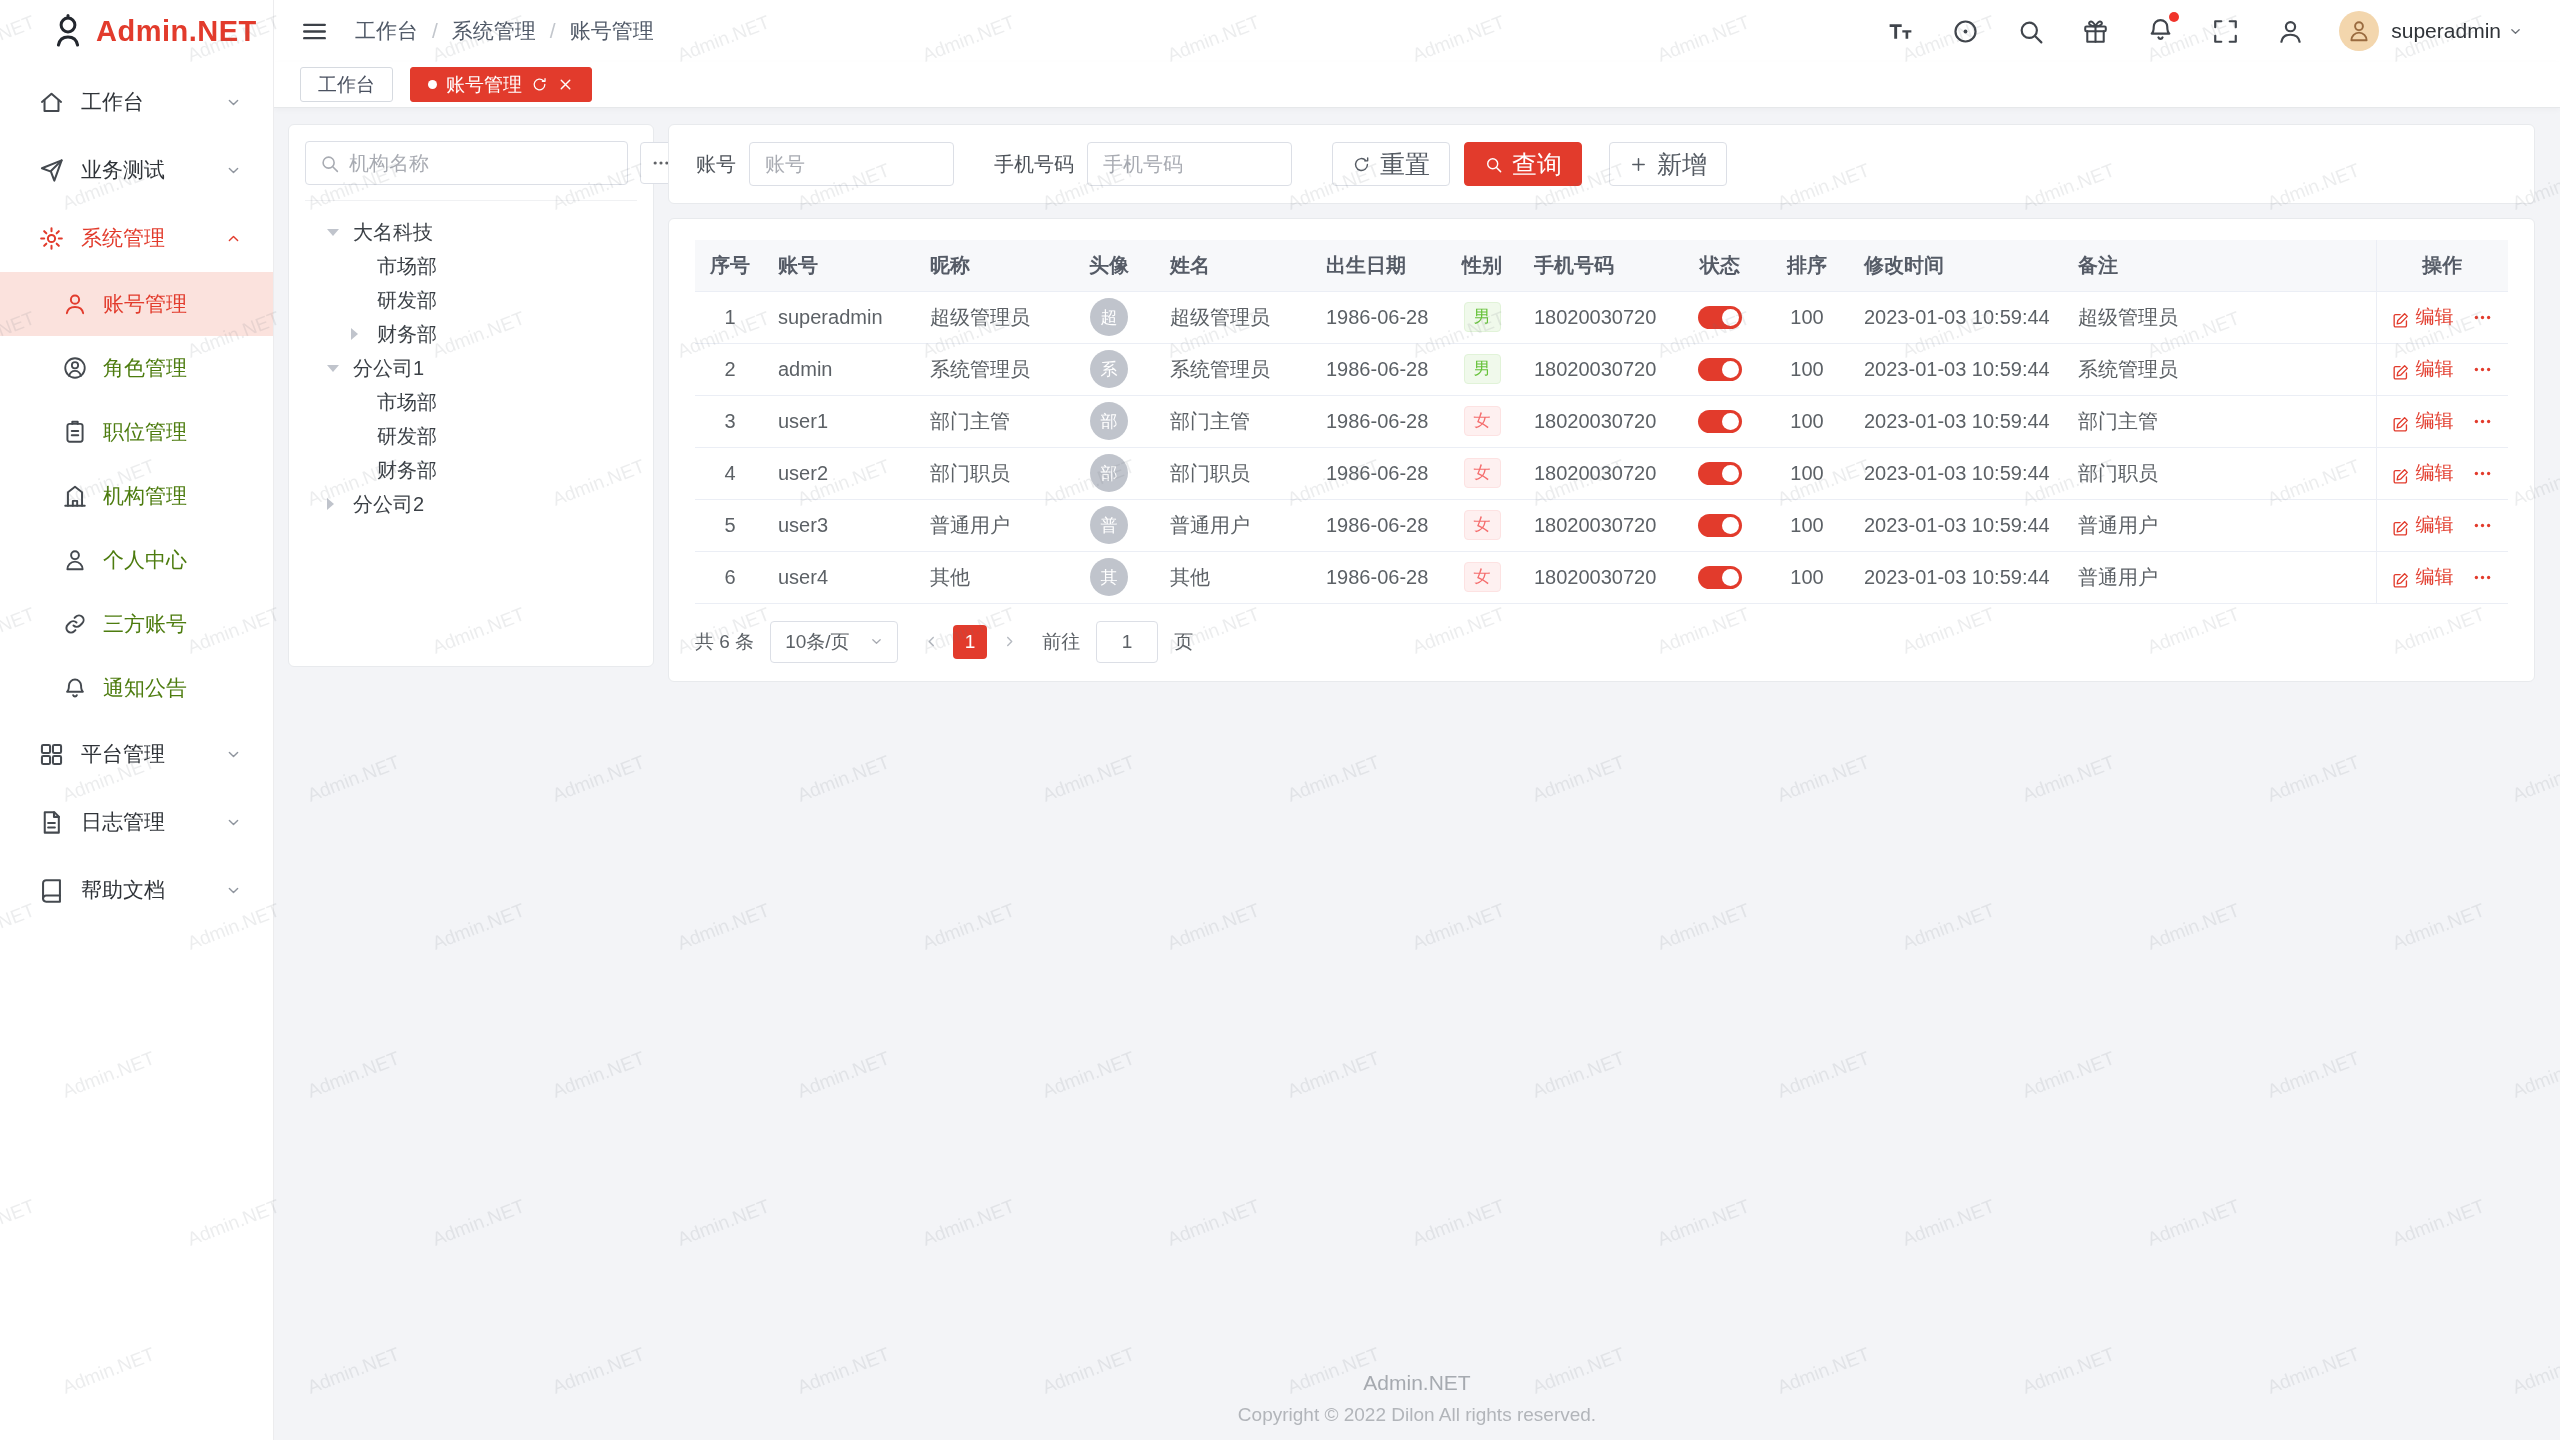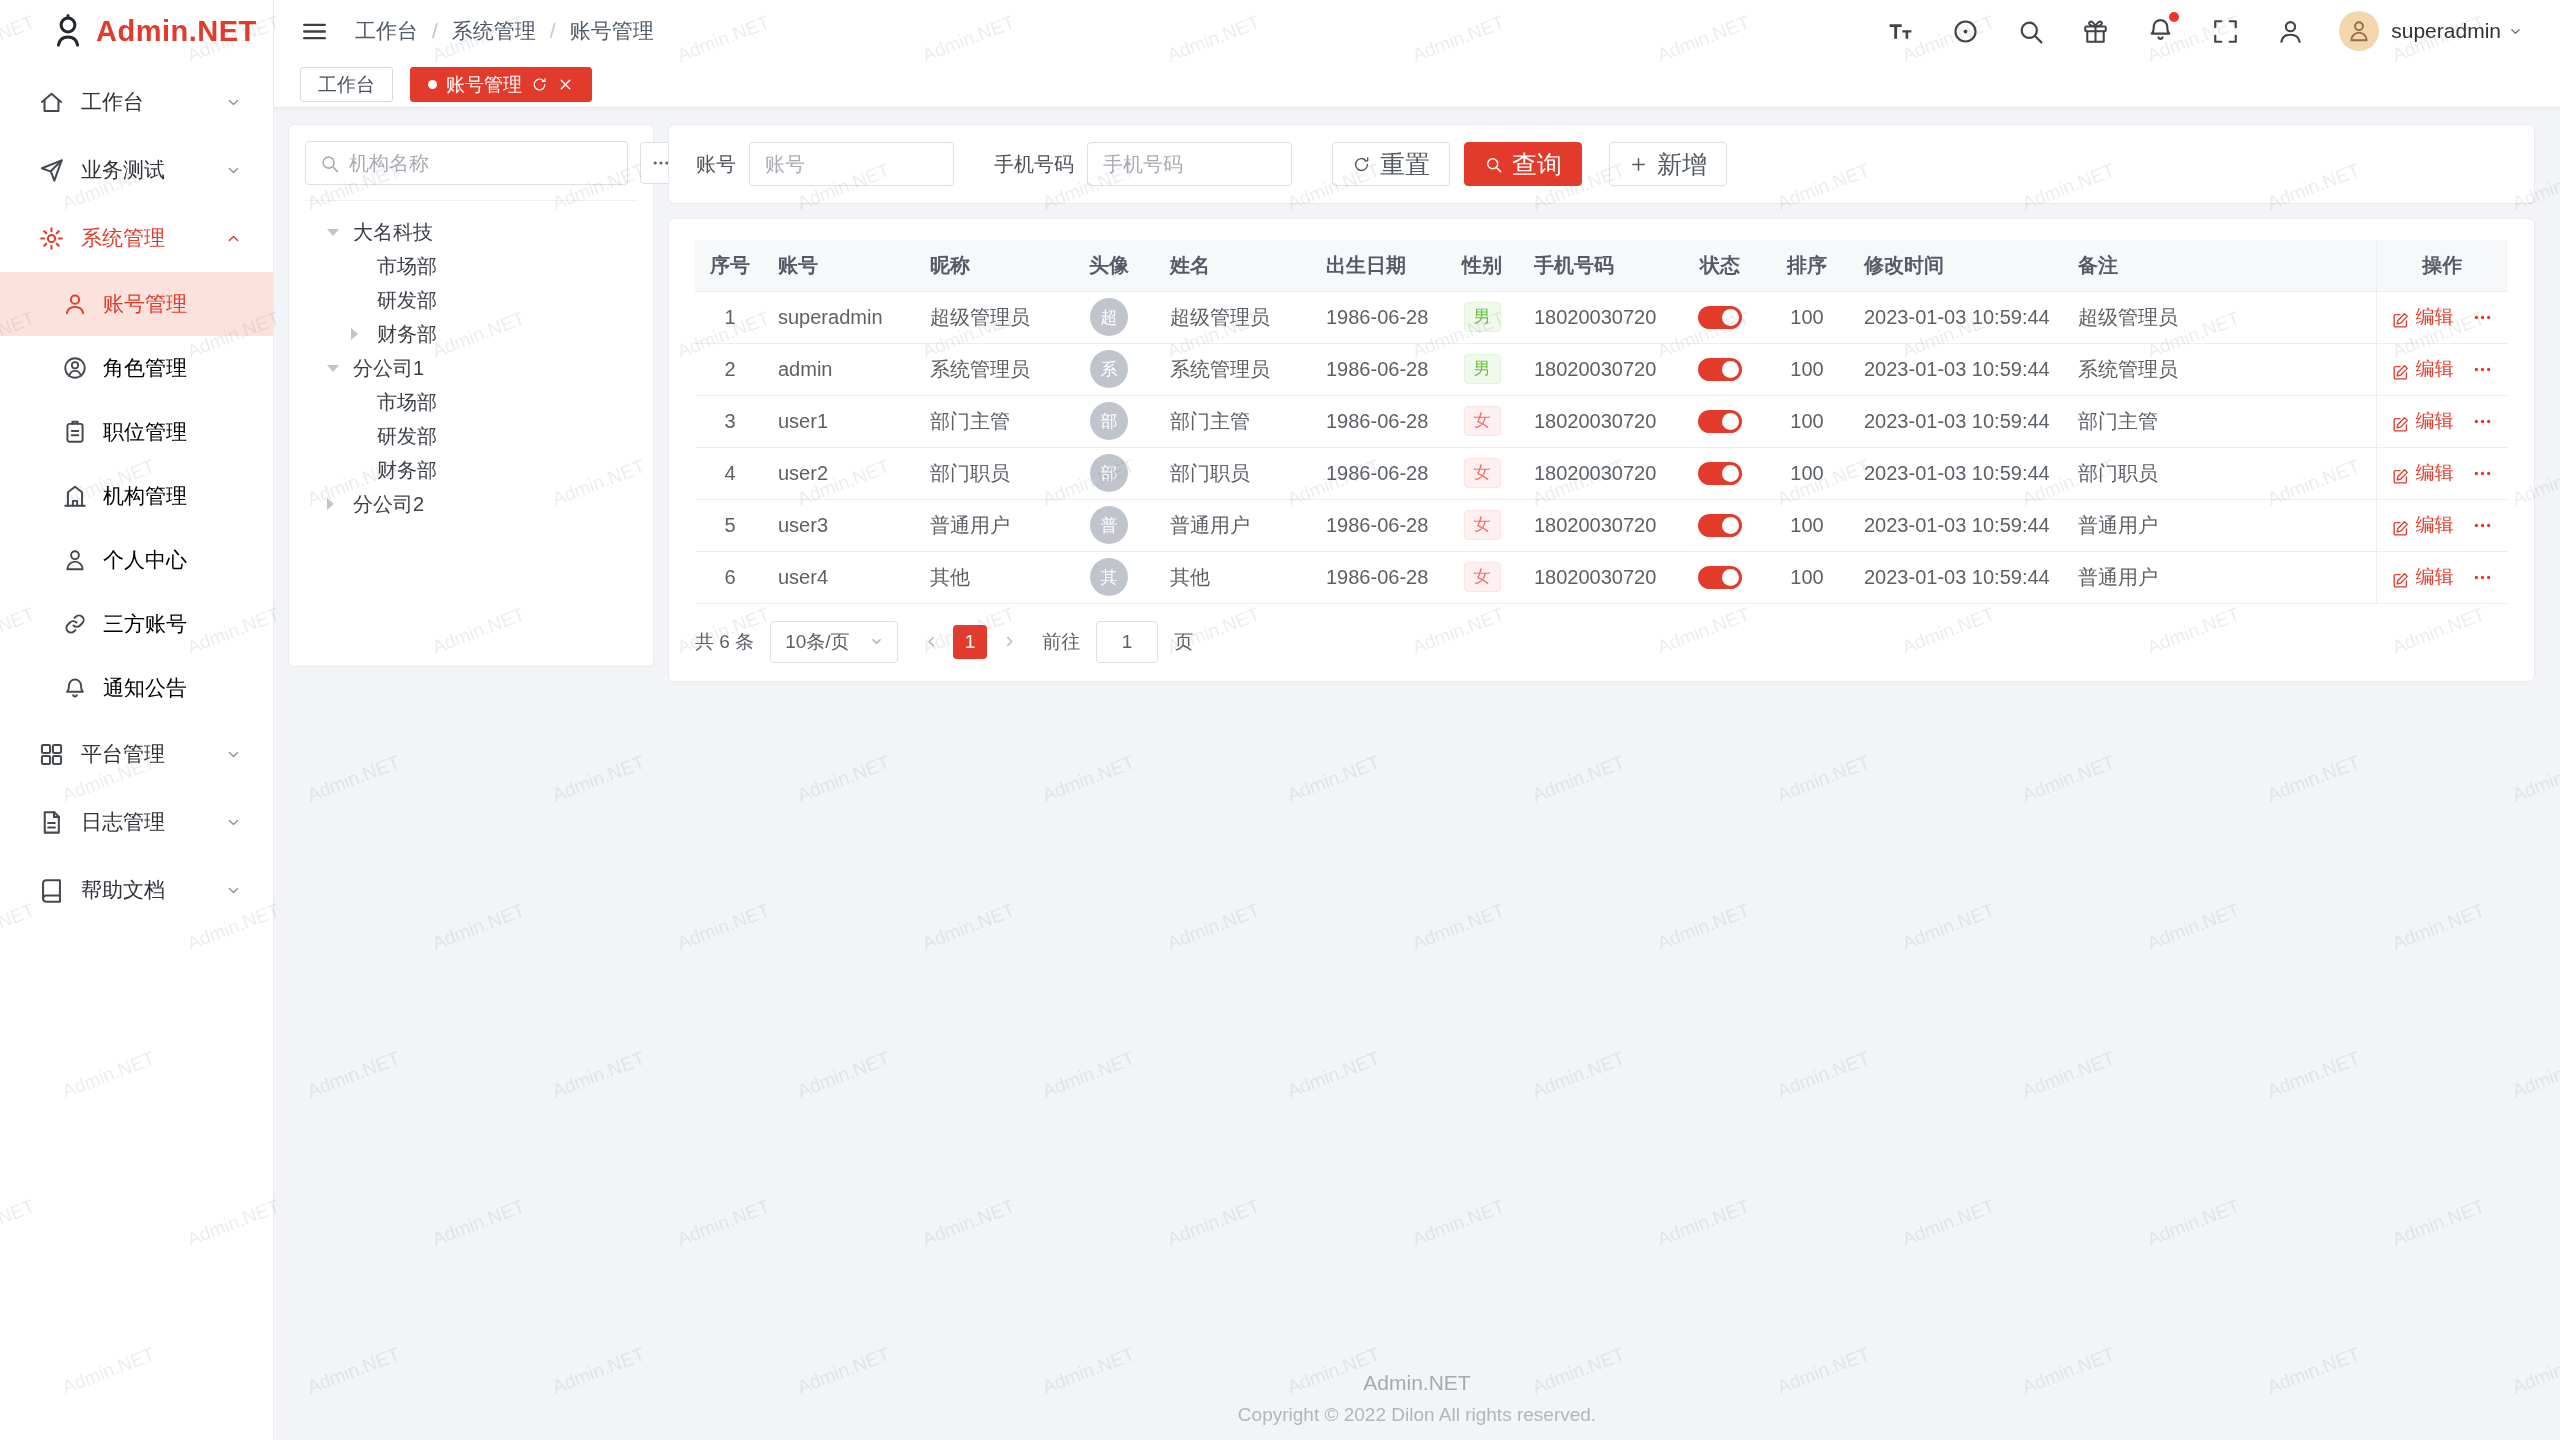--- a/index.html
+++ b/index.html
@@ -11,21 +11,21 @@
 .sidebar{width:274px;background:#fff;border-right:1px solid #ececee;flex-shrink:0;z-index:2}
 .logo{height:62px;display:flex;align-items:center;padding-left:50px;gap:10px;cursor:pointer}
 .logo svg{width:36px;height:36px;color:#23272e}
 .logo-text{font-size:29px;font-weight:bold;color:var(--brand);letter-spacing:.5px}
 .menu{padding-top:6px}
 .menu-item{height:68px;display:flex;align-items:center;padding:0 30px 0 38px;font-size:21px;color:#2f3338;cursor:pointer}
 .menu-item .mi{width:27px;height:27px;margin-right:16px;color:#44494f;flex-shrink:0}
 .menu-item .chev{width:19px;height:19px;margin-left:auto;color:#8f959e}
 .menu-item.red{color:var(--brand)}
 .menu-item.red .mi,.menu-item.red .chev{color:var(--brand)}
-.submenu-item{height:64px;display:flex;align-items:center;padding-left:62px;font-size:21px;color:#000000;cursor:pointer}
+.submenu-item{height:64px;display:flex;align-items:center;padding-left:62px;font-size:21px;color:#4d7c0f;cursor:pointer}
 .submenu-item .mi{width:26px;height:26px;margin-right:15px;color:#44494f;flex-shrink:0}
 .submenu-item.active{background:var(--brand-bg);color:var(--brand)}
 .submenu-item.active .mi{color:var(--brand)}
 
 .main{flex:1;display:flex;flex-direction:column;position:relative;min-width:0}
 .topbar{height:62px;background:#fff;display:flex;align-items:center;padding:0 36px 0 26px}
 .hamburger{width:29px;height:29px;color:#3c4148;cursor:pointer;flex-shrink:0}
 .breadcrumb{display:flex;align-items:center;gap:14px;margin-left:26px;font-size:21px;color:#515a68}
 .bc-item{cursor:pointer}
 .bc-sep{color:#c2c6cc}

